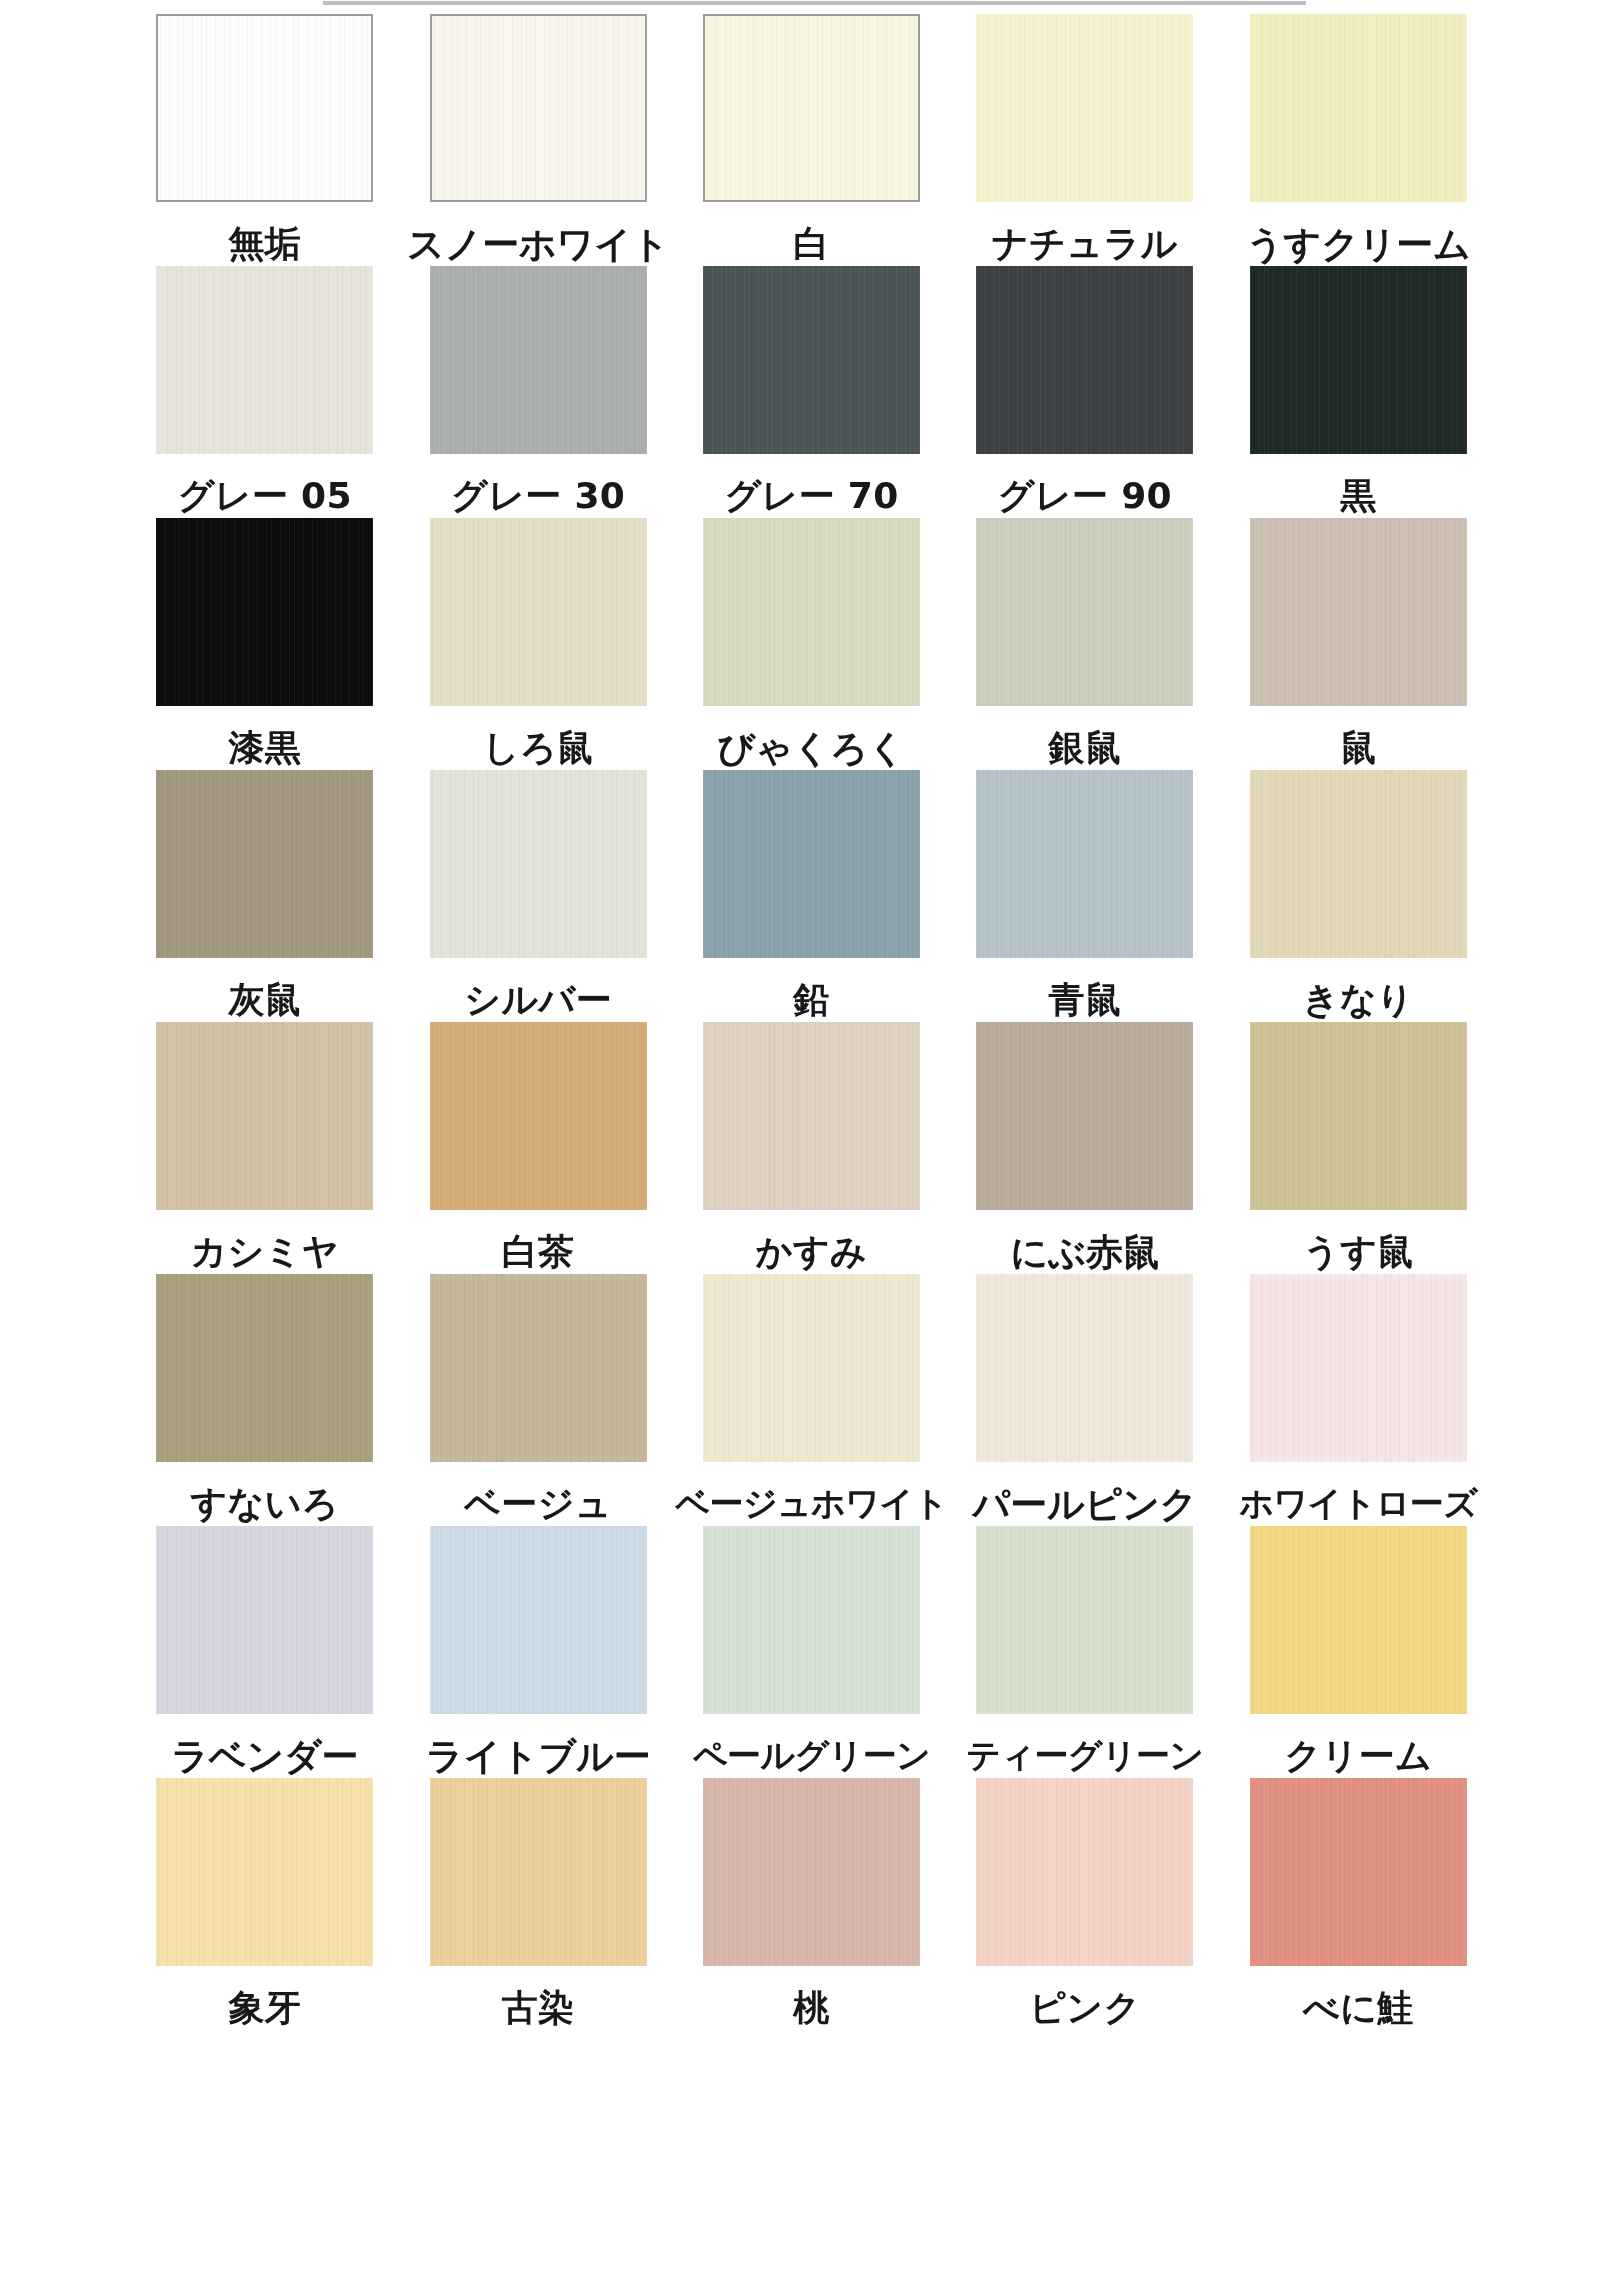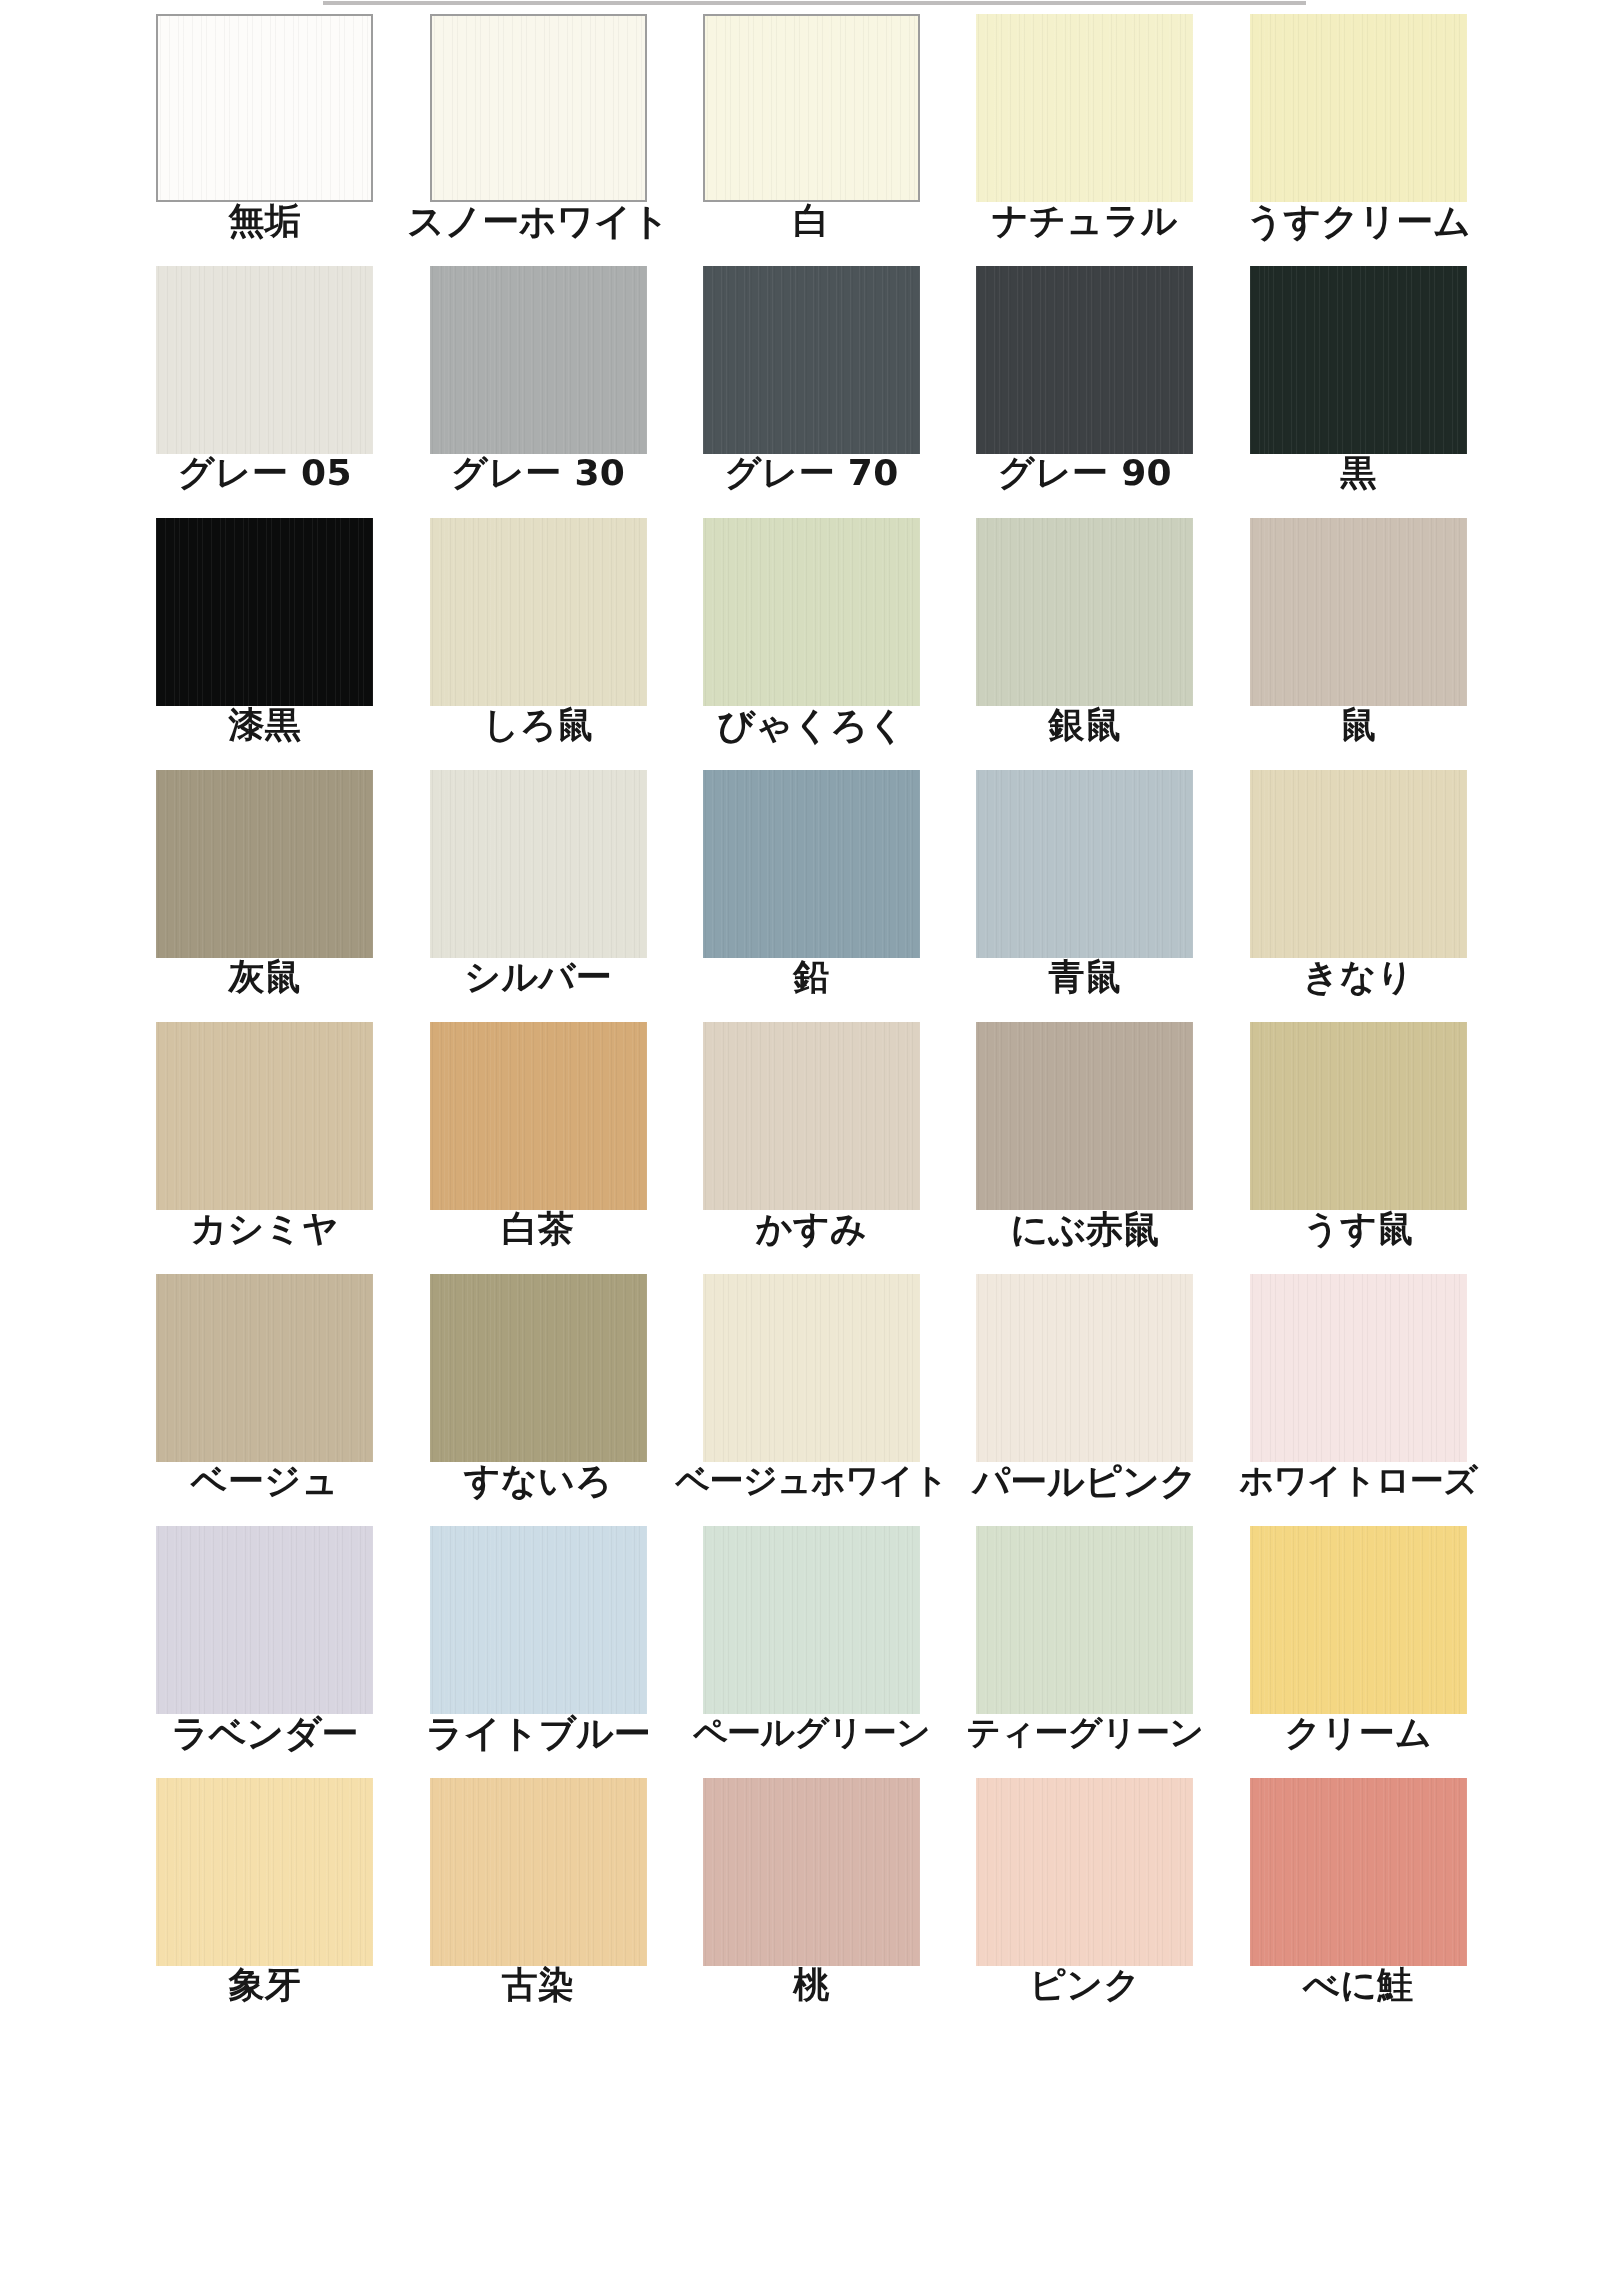--- a/index.html
+++ b/index.html
@@ -71,21 +71,21 @@
         rgba(0,0,0,0.035) 2.6px,
         rgba(0,0,0,0.0) 2.6px,
         rgba(0,0,0,0.0) 4.6px);
     pointer-events: none;
   }
   .chip.bordered {
     border: 2px solid #9d9d9d;
   }
 
   .chip-label {
-    margin-top: 0;
+    margin-top: 23px;
     font-size: 36px;
     line-height: 1.06;
     color: #181818;
     font-weight: 700;
     letter-spacing: 0.3px;
     white-space: nowrap;
     text-align: center;
     font-family: "DejaVu Sans", "Liberation Sans", sans-serif;
   }
   .chip-label.tight {
@@ -197,28 +197,28 @@
     </div>
     <div class="swatch-cell">
       <div class="chip" style="background: rgb(184, 171, 156);"></div>
       <div class="chip-label tight">にぶ赤鼠</div>
     </div>
     <div class="swatch-cell">
       <div class="chip" style="background: rgb(207, 195, 150);"></div>
       <div class="chip-label">うす鼠</div>
     </div>
     <div class="swatch-cell">
+      <div class="chip" style="background: rgb(169, 160, 125);"></div>
+      <div class="chip-label">すないろ</div>
+    </div>
+    <div class="swatch-cell">
       <div class="chip" style="background: rgb(197, 182, 155);"></div>
       <div class="chip-label">ベージュ</div>
     </div>
     <div class="swatch-cell">
-      <div class="chip" style="background: rgb(169, 160, 125);"></div>
-      <div class="chip-label">すないろ</div>
-    </div>
-    <div class="swatch-cell">
       <div class="chip" style="background: rgb(238, 232, 211);"></div>
       <div class="chip-label tighter">ベージュホワイト</div>
     </div>
     <div class="swatch-cell">
       <div class="chip" style="background: rgb(240, 232, 221);"></div>
       <div class="chip-label tight">パールピンク</div>
     </div>
     <div class="swatch-cell">
       <div class="chip" style="background: rgb(245, 229, 228);"></div>
       <div class="chip-label tighter">ホワイトローズ</div>

